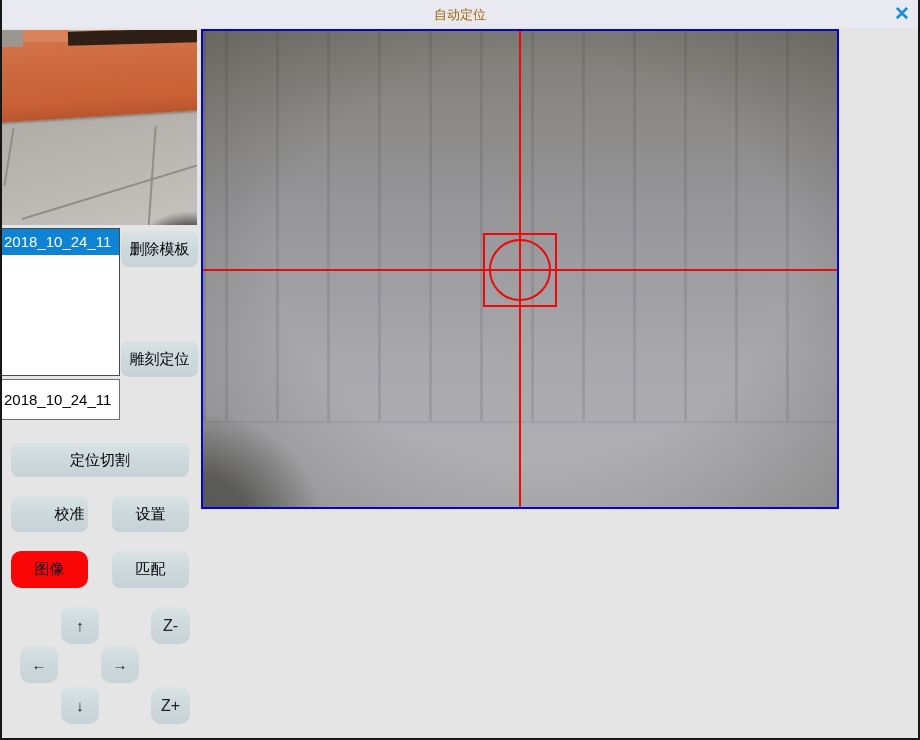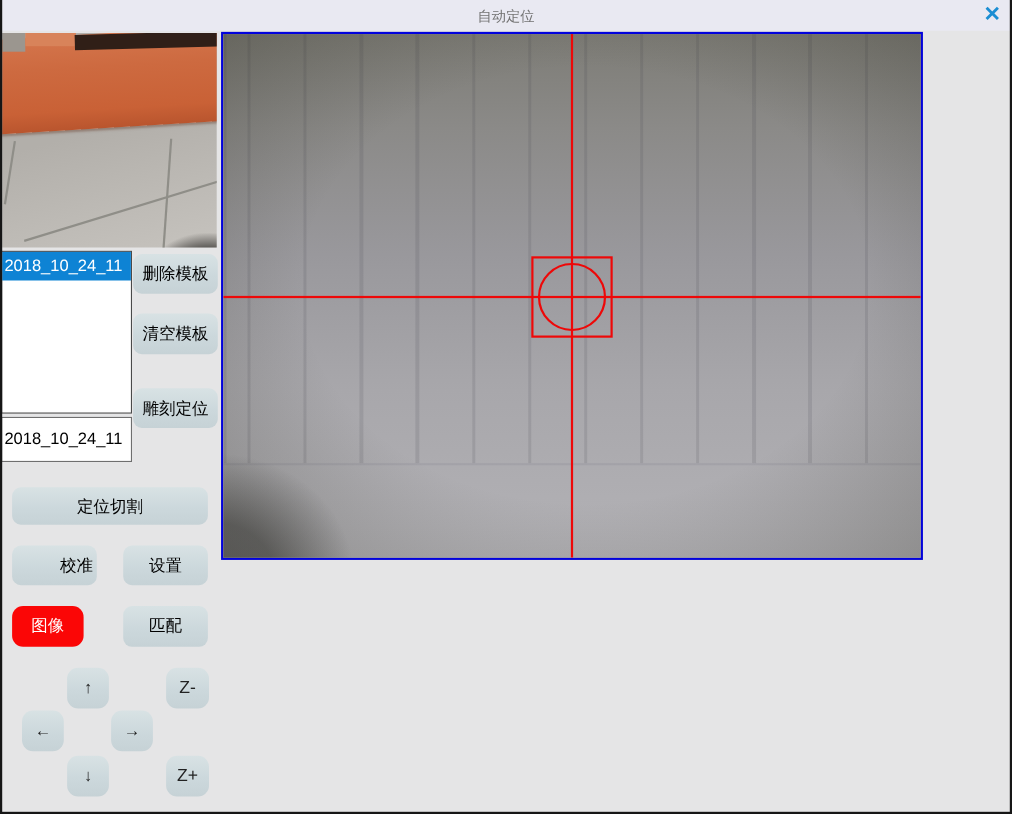--- a/index.html
+++ b/index.html
@@ -4,21 +4,21 @@
 <style>
   * { margin:0; padding:0; box-sizing:border-box; }
   html,body { width:920px; height:740px; }
   body { font-family:"Liberation Sans","DejaVu Sans",sans-serif; background:#e5e5e6; overflow:hidden; }
 
   .window { position:relative; width:920px; height:740px; background:#e5e5e6; }
   .frame-border { position:absolute; inset:0; border:2px solid #161616; border-top:none; pointer-events:none; z-index:60; }
 
   
   .titlebar { position:absolute; left:0; top:0; width:920px; height:28px; background:#e9e9f2; z-index:5; }
-  .titlebar .title { position:absolute; left:0; right:0; top:6px; text-align:center; font-size:13px; color:#737373; }
+  .titlebar .title { position:absolute; left:0; right:0; top:6px; text-align:center; font-size:13px; color:#a16207; }
   .close-btn { position:absolute; right:6px; top:2px; width:24px; height:24px; border:none; background:transparent;
                color:#1b8ed3; font-size:19px; font-weight:bold; line-height:24px; text-align:center; cursor:pointer; }
 
   
   .thumb { position:absolute; left:2px; top:30px; width:195px; height:195px; overflow:hidden;
            background:linear-gradient(165deg,#b2afaa 45%,#bdbab5 75%,#c4c1bc 95%); }
   .thumb .grout { position:absolute; background:#8f8e88; }
   .grout-vert   { left:149px; top:96px; width:2px; height:104px; transform:rotate(4deg); }
   .grout-diag   { left:20px;  top:188px; width:190px; height:2px; transform:rotate(-17deg); transform-origin:left center; }
   .grout-left   { left:6px;   top:98px; width:2px; height:58px; transform:rotate(9deg); }
@@ -38,26 +38,26 @@
   .tpl-name { position:absolute; left:1px; top:379px; width:119px; height:41px; background:#fff; border:1px solid #6f6f6f;
               font-size:15px; color:#000; padding-left:2px; font-family:"Liberation Sans","DejaVu Sans",sans-serif; }
 
   
   .btn { position:absolute; border:none; border-radius:8px; cursor:pointer; color:#000; font-size:15px;
          font-family:"Liberation Sans","DejaVu Sans",sans-serif;
          background:linear-gradient(180deg,#d8e2e4 0%,#ccd8dc 55%,#c6d2d6 100%);
          display:flex; align-items:center; justify-content:center; }
   .btn-tpl { left:121px; width:77px; height:36px;text-align:center; }
   .btn-del { top:231px; }  .btn-clr { top:285px; height:37px; }
-  .btn-eng { top:353px; }  .btn-add { top:382px; }
+  .btn-eng { top:341px; }  .btn-add { top:382px; }
   .btn-cut { left:11px; top:443px; width:178px; height:34px; }
   .btn-cal { left:11px; top:496px; width:77px; height:36px;padding-left:40px; }
   .btn-set { left:112px; top:496px; width:77px; height:36px; }
-  .btn-img { left:11px; top:551px; width:65px; height:37px; border-radius:10px;
-             background:#fb0606; color:#ffffff; }
+  .btn-img { left:11px; top:551px; width:77px; height:37px; border-radius:10px;
+             background:#fb0606; color:#0f172a; }
   .btn-mat { left:112px; top:551px; width:77px; height:37px;text-align:right; }
   .btn-jog { width:38px; height:37px; border-radius:10px; font-size:15px; color:#222; }
   .jog-up    { left:61px;  top:607px; }
   .jog-zminus{ left:151px; top:607px; width:39px; font-size:16px; }
   .jog-left  { left:20px;  top:646px; }
   .jog-right { left:101px; top:646px; }
   .jog-down  { left:61px;  top:687px; }
   .jog-zplus { left:151px; top:687px; width:39px; font-size:16px; }
 
   
@@ -100,21 +100,20 @@
     <div class="blob"></div>
   </div>
 
   <div class="tpl-list">
     <div class="tpl-item">2018_10_24_11</div>
   </div>
 
   <input class="tpl-name" type="text" value="2018_10_24_11" style="">
 
   <button class="btn btn-tpl btn-del">删除模板</button>
-  <button class="btn btn-tpl btn-clr">清空模板</button>
   <button class="btn btn-tpl btn-eng">雕刻定位</button>
 
   <button class="btn btn-cut">定位切割</button>
   <button class="btn btn-cal">校准</button>
   <button class="btn btn-set">设置</button>
   <button class="btn btn-img">图像</button>
   <button class="btn btn-mat">匹配</button>
 
   <button class="btn btn-jog jog-up">
     <span>↑</span>

